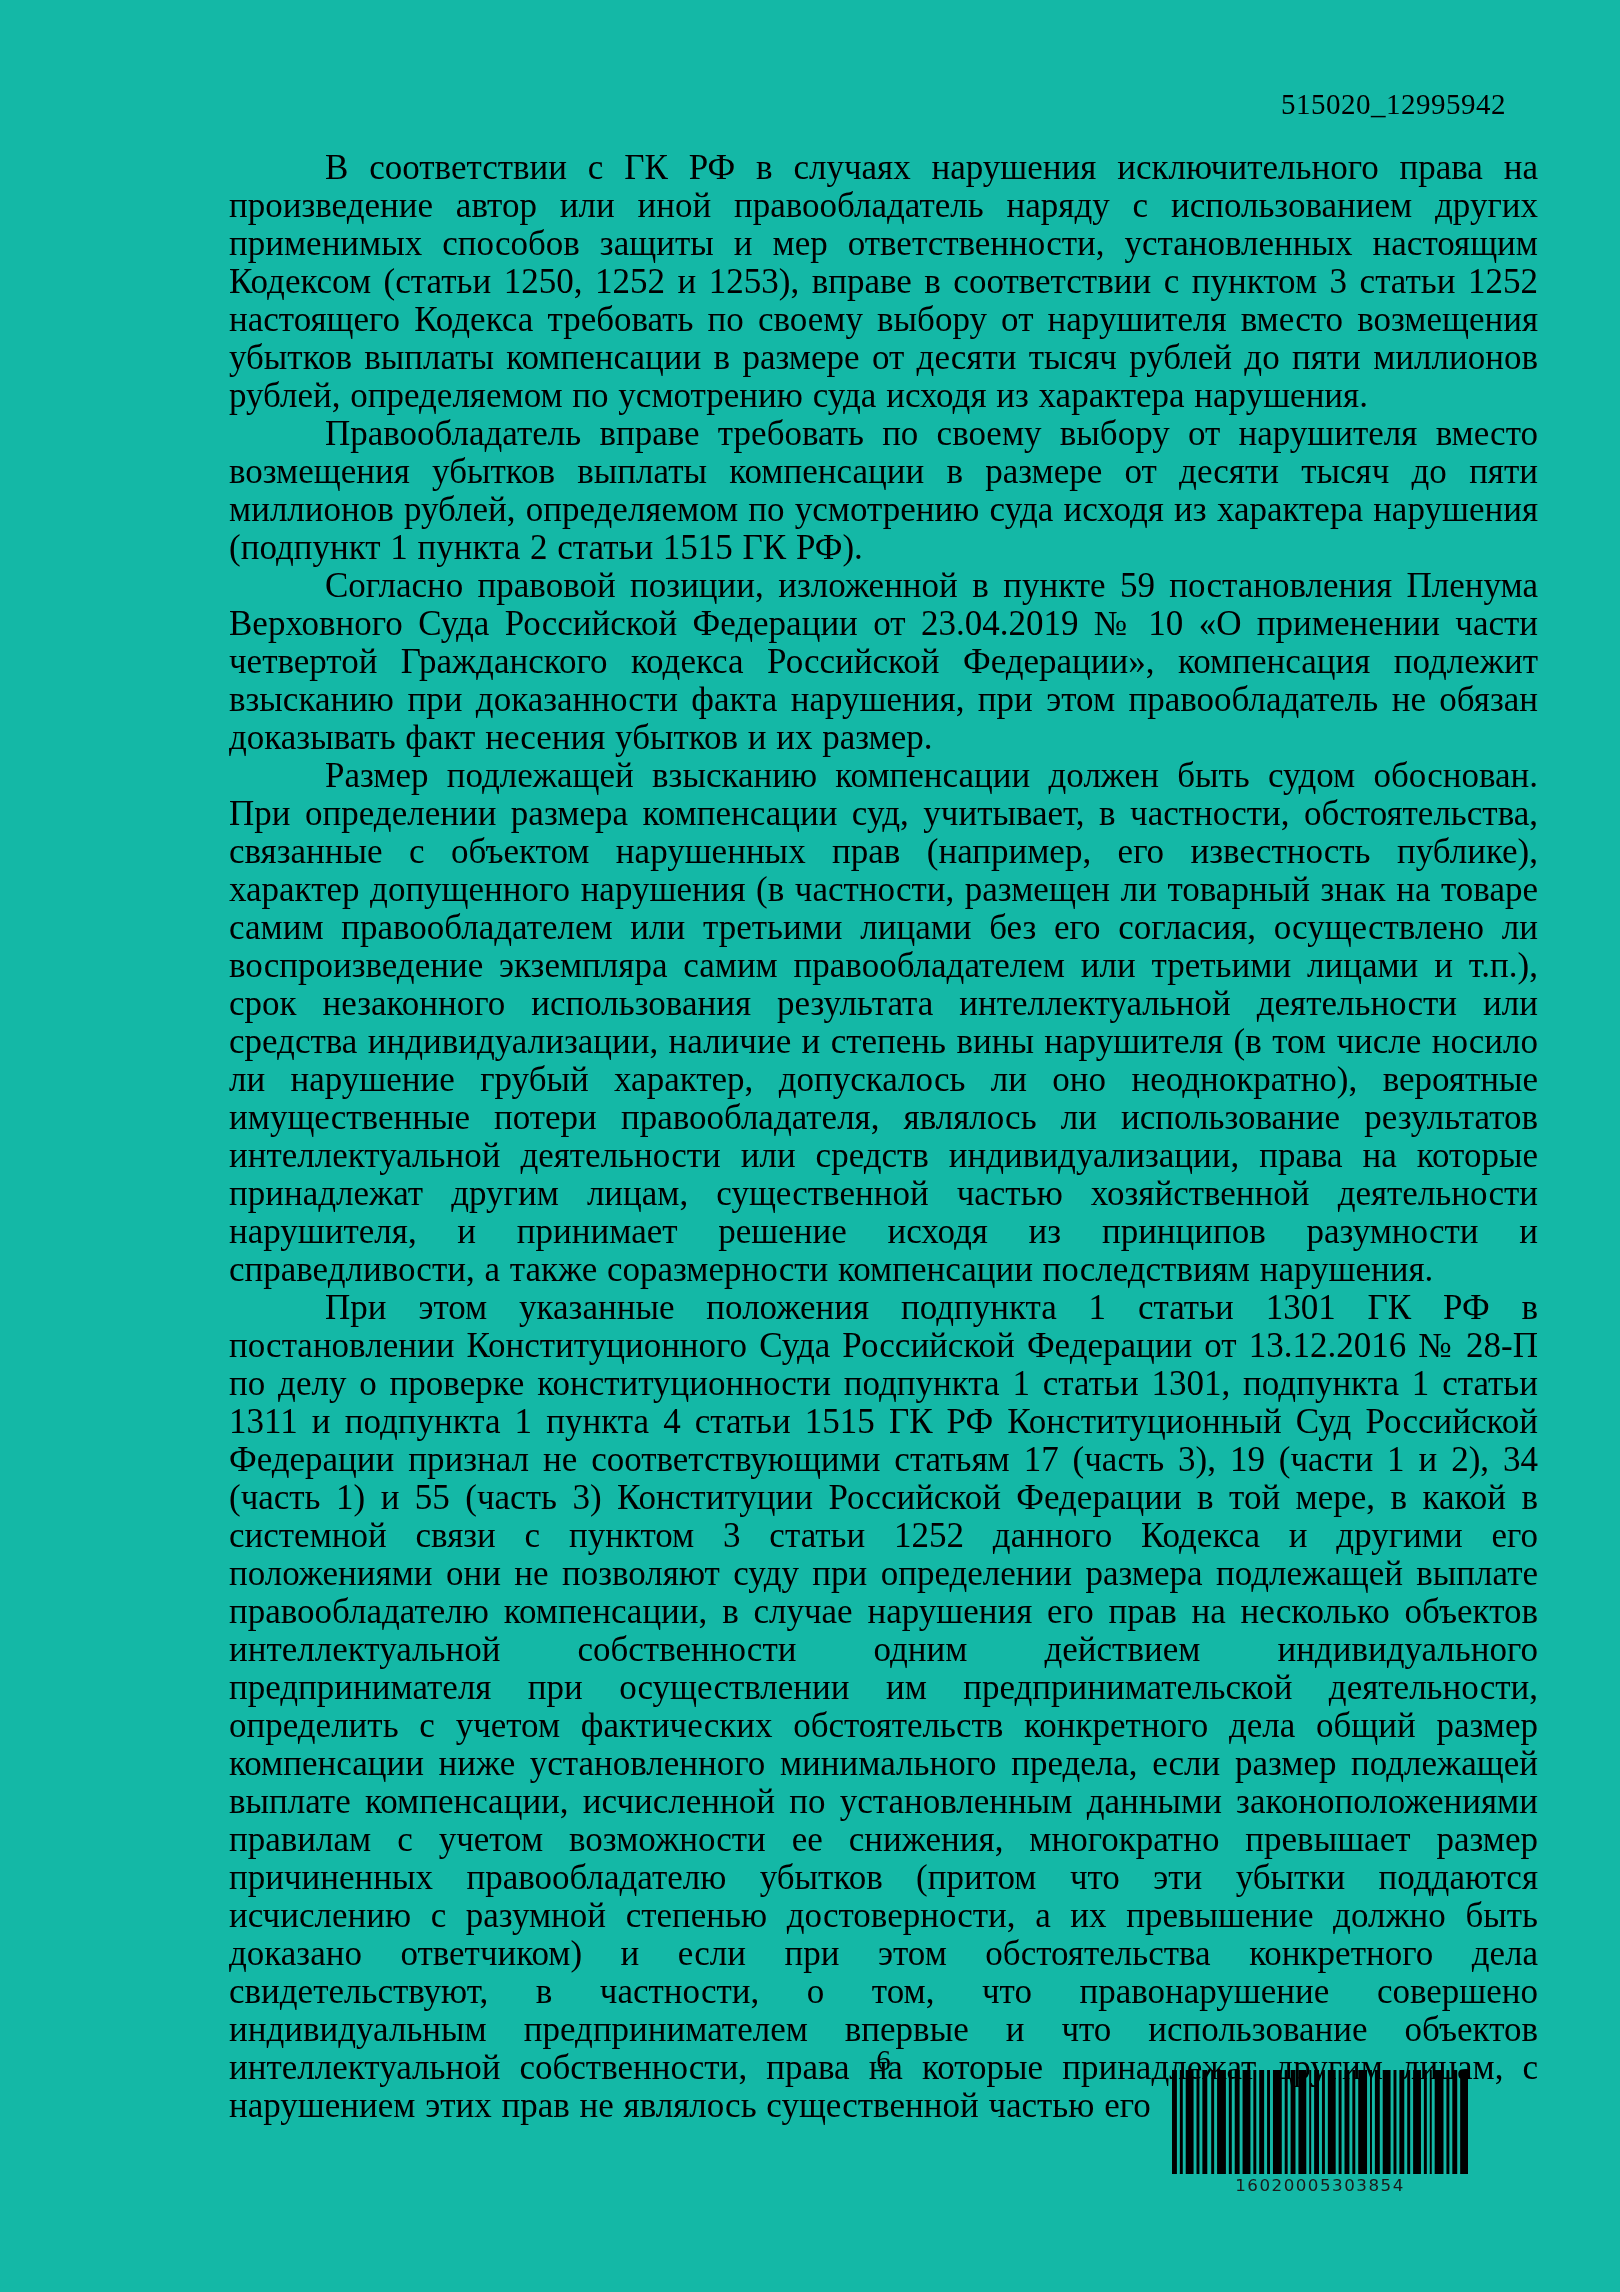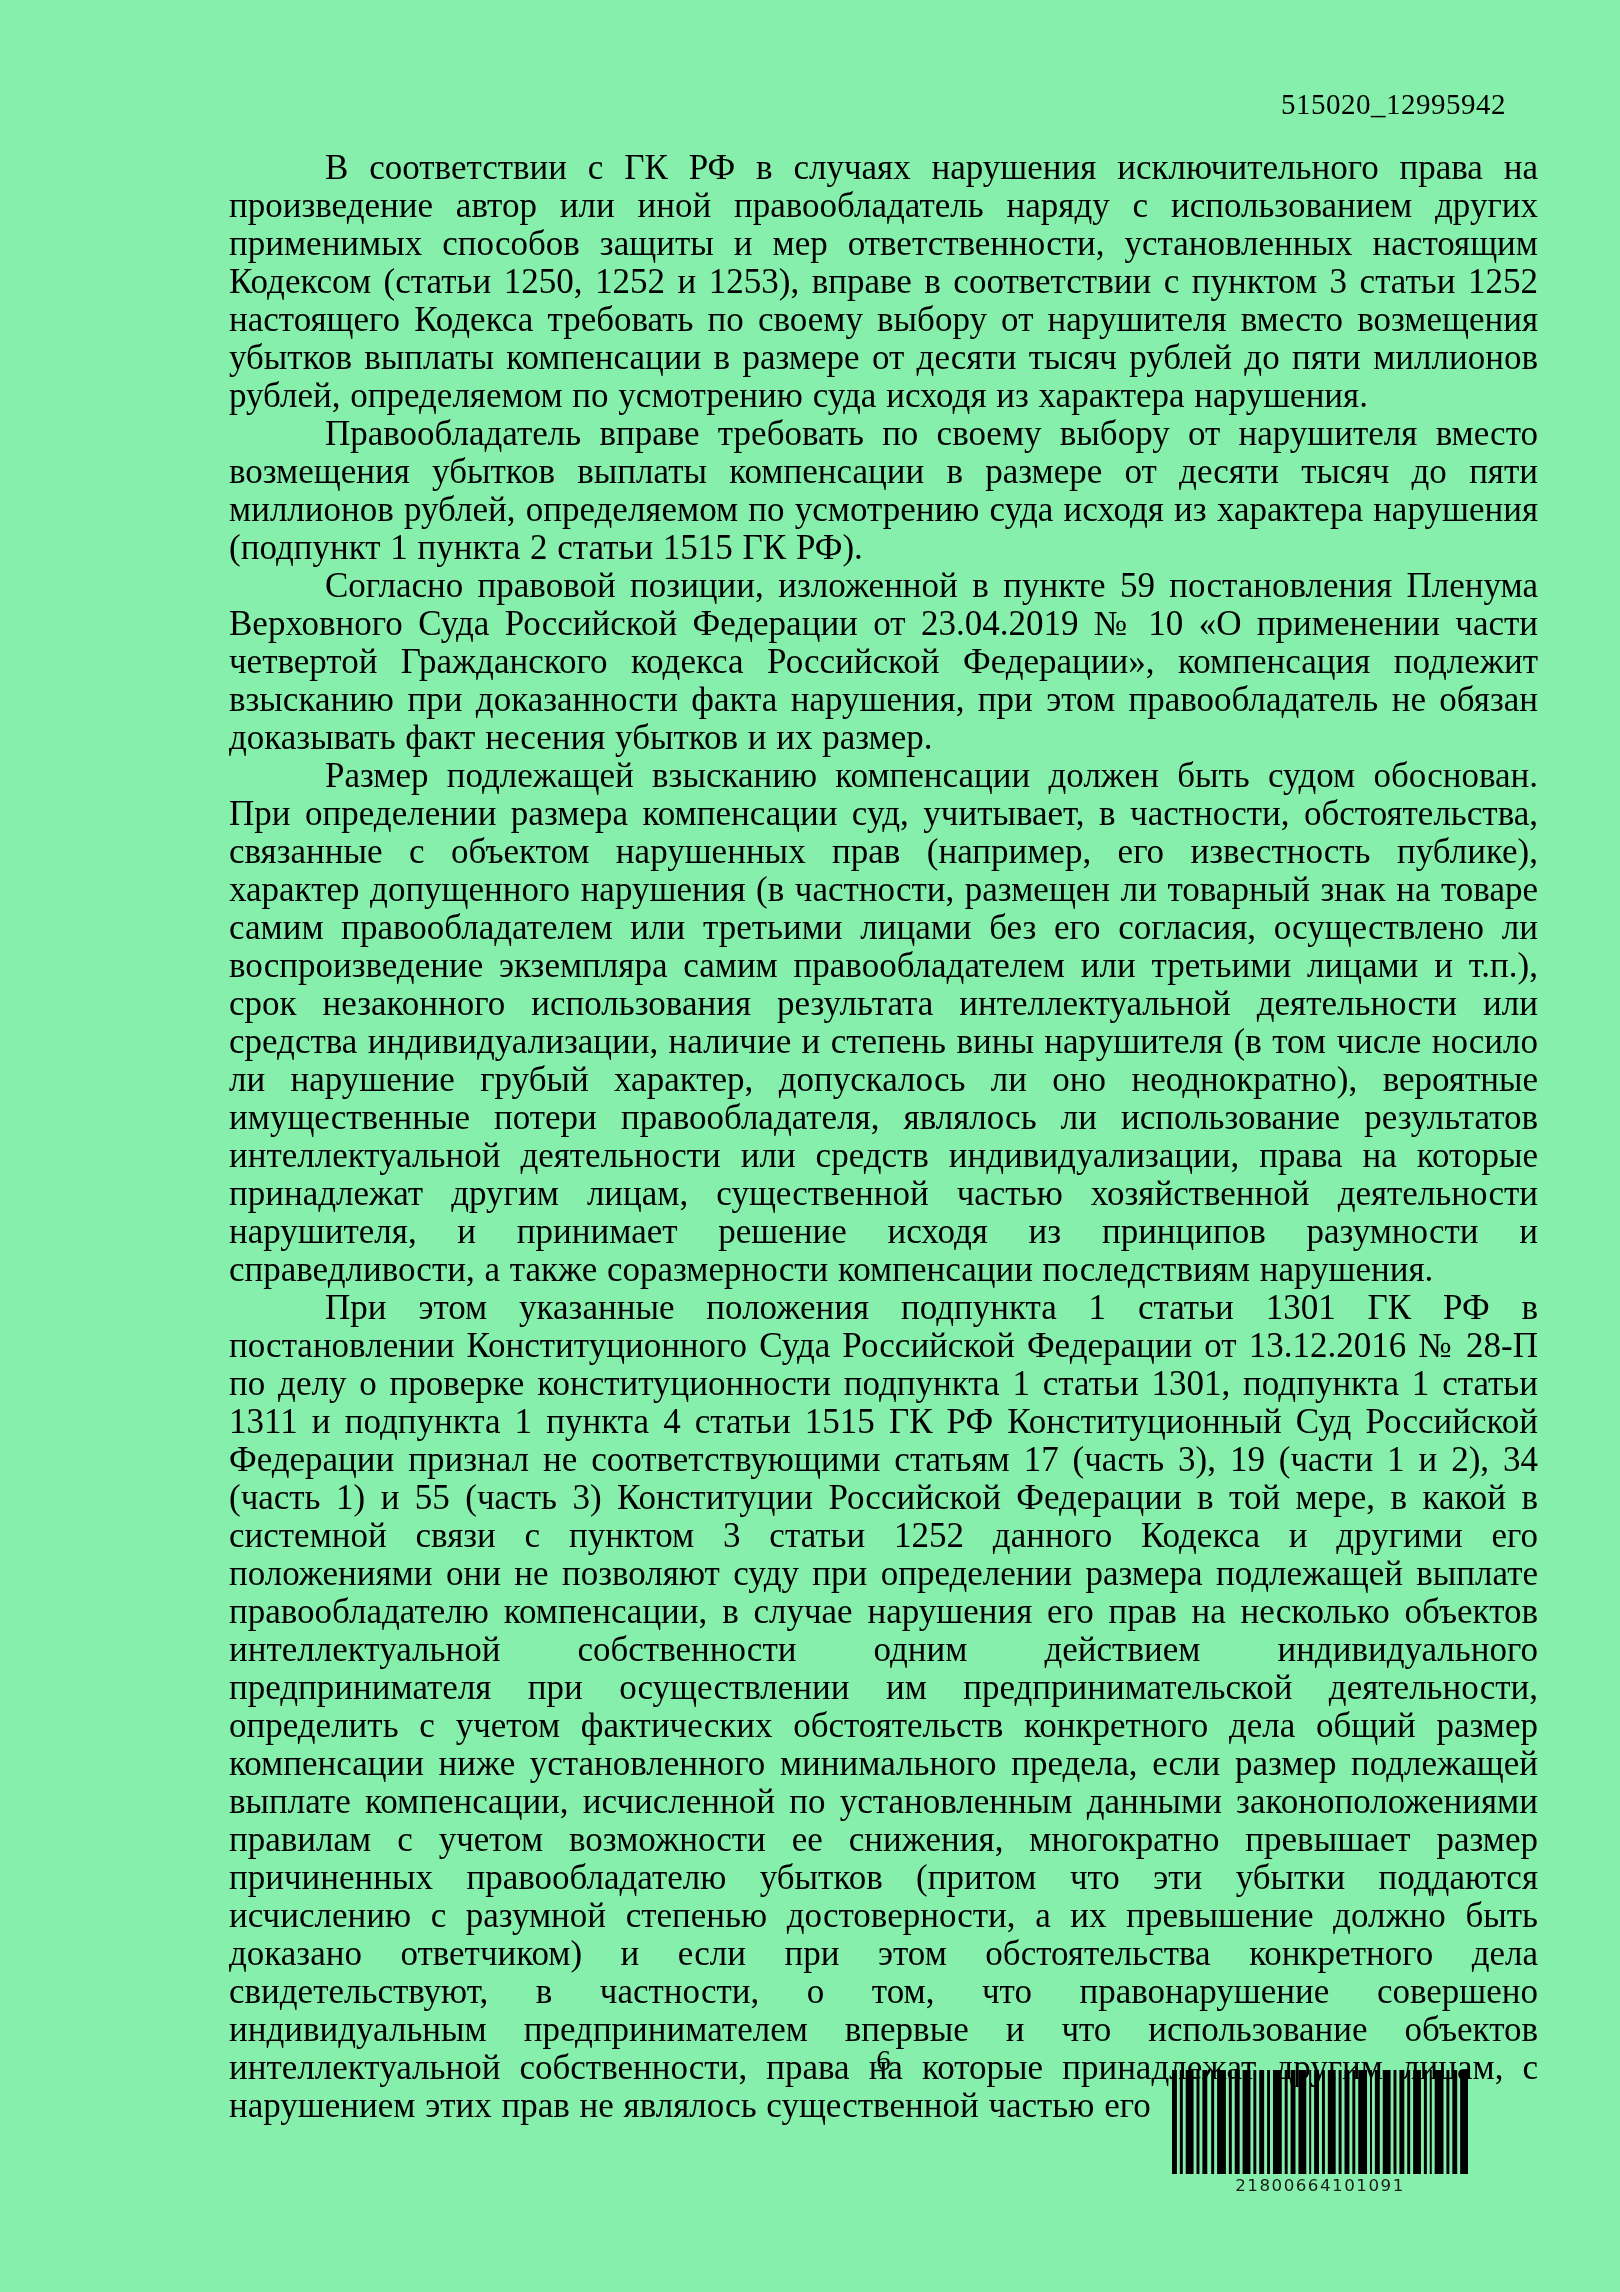--- a/index.html
+++ b/index.html
@@ -4,21 +4,21 @@
 <style>
   html, body {
     margin: 0;
     padding: 0;
     background: #ffffff;
   }
   .sheet {
     position: relative;
     width: 1620px;
     height: 2293px;
-    background: #86efac;
+    background: #14b8a6;
     color: #000000;
     font-family: "Liberation Serif", "DejaVu Serif", serif;
     overflow: hidden;
   }
   .doc-id {
     position: absolute;
     top: 88px;
     left: 229px;
     width: 1309px;
     box-sizing: border-box;
@@ -125,17 +125,17 @@
         <rect x="240" y="0" width="3" height="106"></rect>
         <rect x="246" y="0" width="8" height="106"></rect>
         <rect x="257" y="0" width="3" height="106"></rect>
         <rect x="263" y="0" width="2" height="106"></rect>
         <rect x="268" y="0" width="9" height="106"></rect>
         <rect x="280" y="0" width="3" height="106"></rect>
         <rect x="286" y="0" width="5" height="106"></rect>
         <rect x="294" y="0" width="8" height="106"></rect>
       </g>
     </svg>
-    <div class="barcode-num">21800664101091</div>
+    <div class="barcode-num">16020005303854</div>
   </div>
 
 </div>
 
 
 </body></html>

